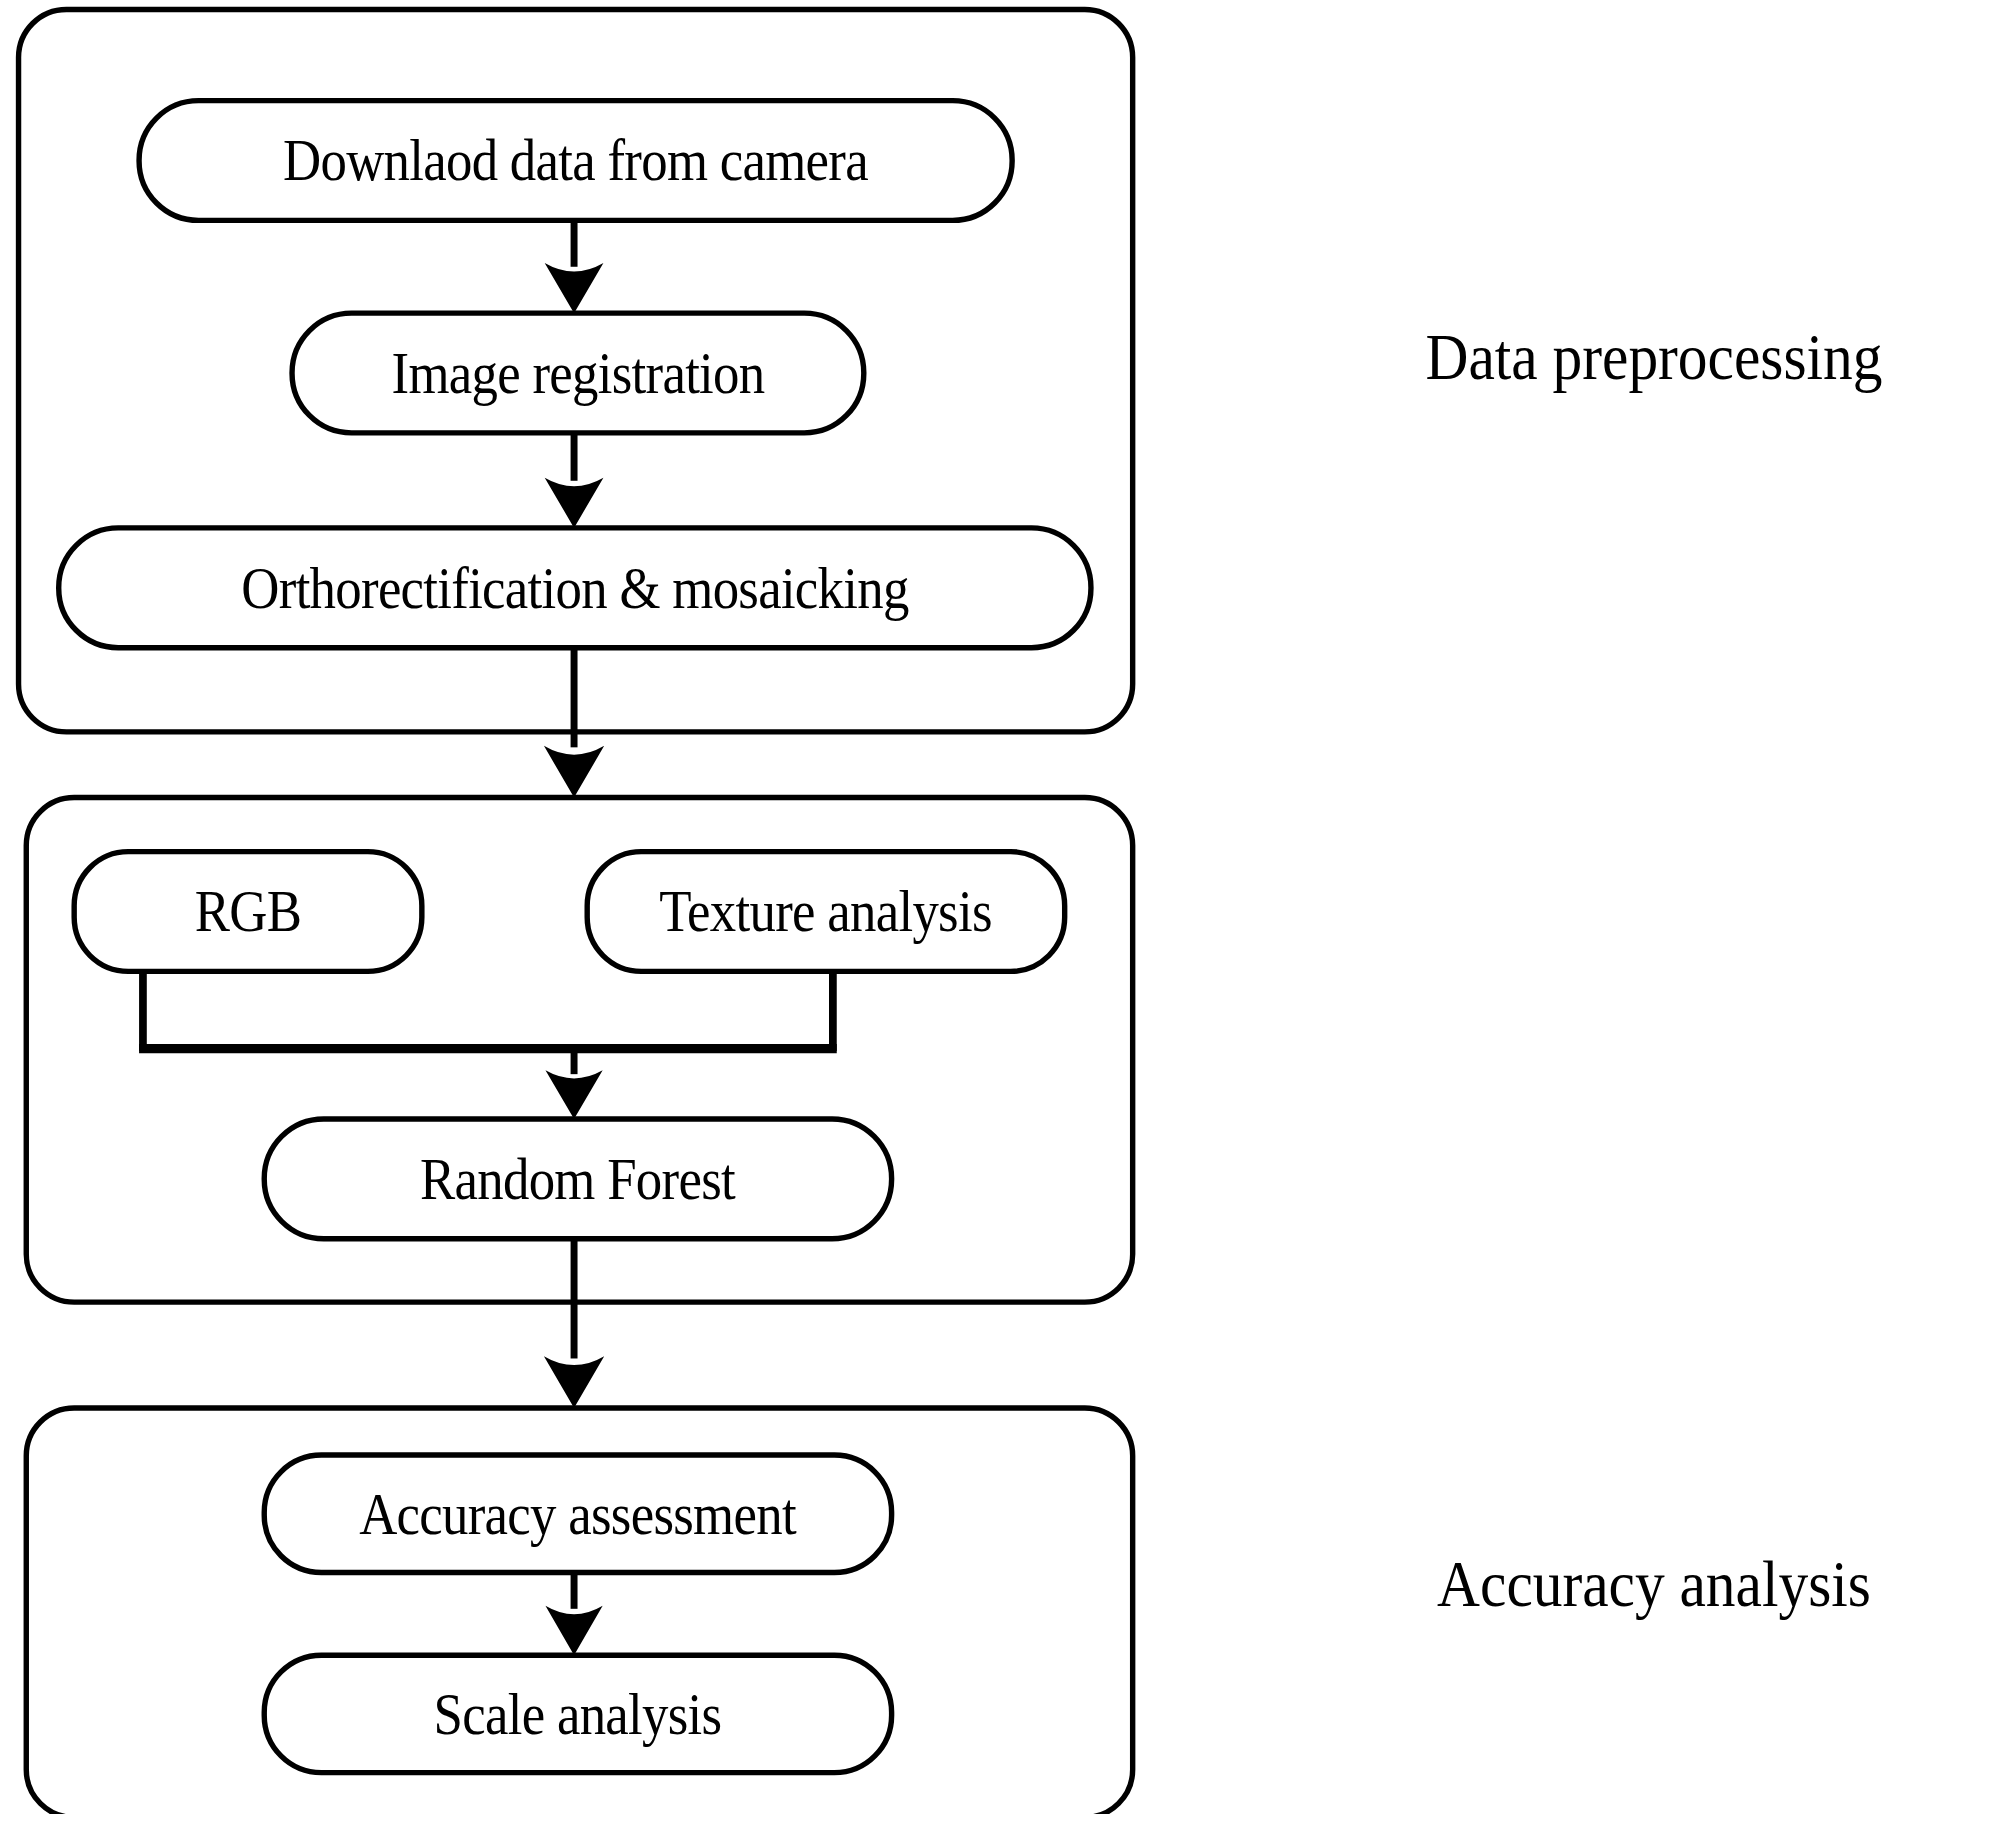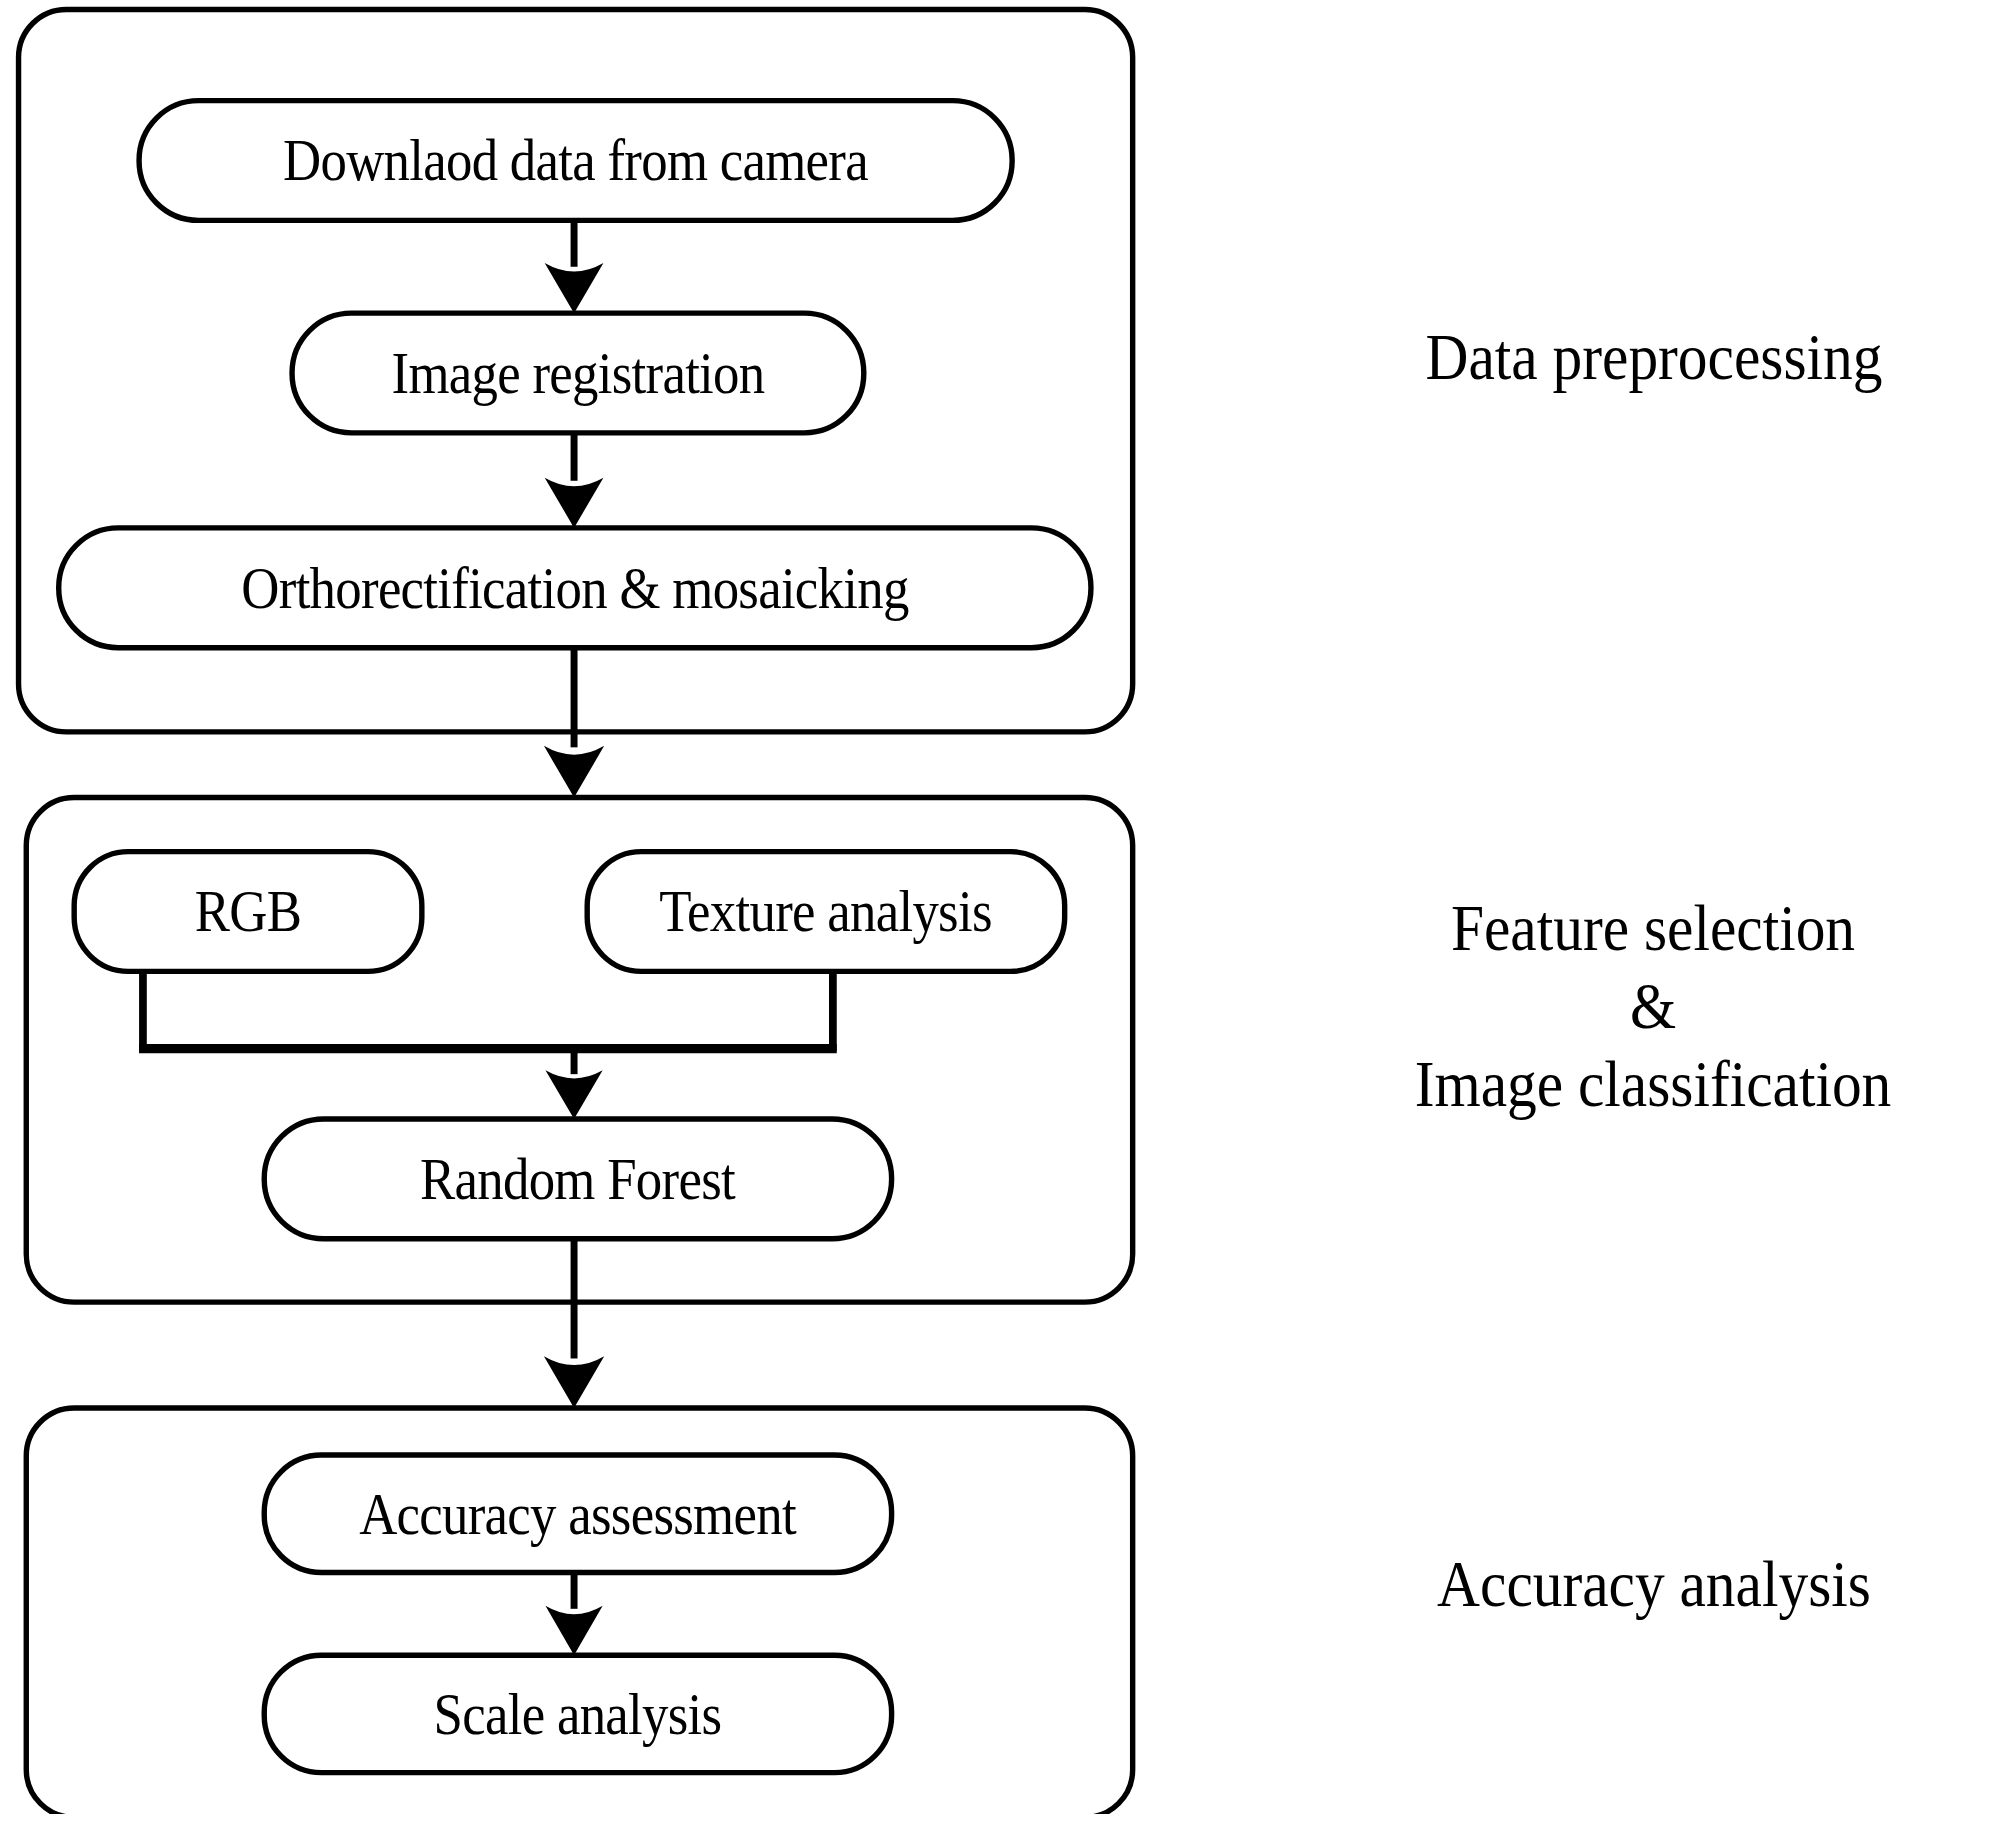--- a/index.html
+++ b/index.html
@@ -112,22 +112,17 @@
   <div class="node-label" style="left:587px; top:851px; width:477px; height:120px;">Texture analysis</div>
 
   <div class="node-label" style="left:264px; top:1119px; width:627px; height:120px;">Random Forest</div>
 
   <div class="node-label" style="left:264px; top:1455px; width:627px; height:117px;">Accuracy assessment</div>
 
   <div class="node-label" style="left:264px; top:1655px; width:627px; height:117px;">Scale analysis</div>
 
   <div class="stage-label" style="left:1337px; top:318px; width:634px;">Data preprocessing</div>
 
-  <div style="position:absolute; left:1313px; top:889px; width:680px; text-align:center;">
-    <div class="stage-label" style="position:static; width:100%;">Feature selection</div>
-    <div class="stage-label" style="position:static; width:100%;">&amp;</div>
-    <div class="stage-label" style="position:static; width:100%;">Image classification</div>
-  </div>
 
   <div class="stage-label" style="left:1337px; top:1545px; width:634px;">Accuracy analysis</div>
 
 </div>
 
 
 </body></html>

